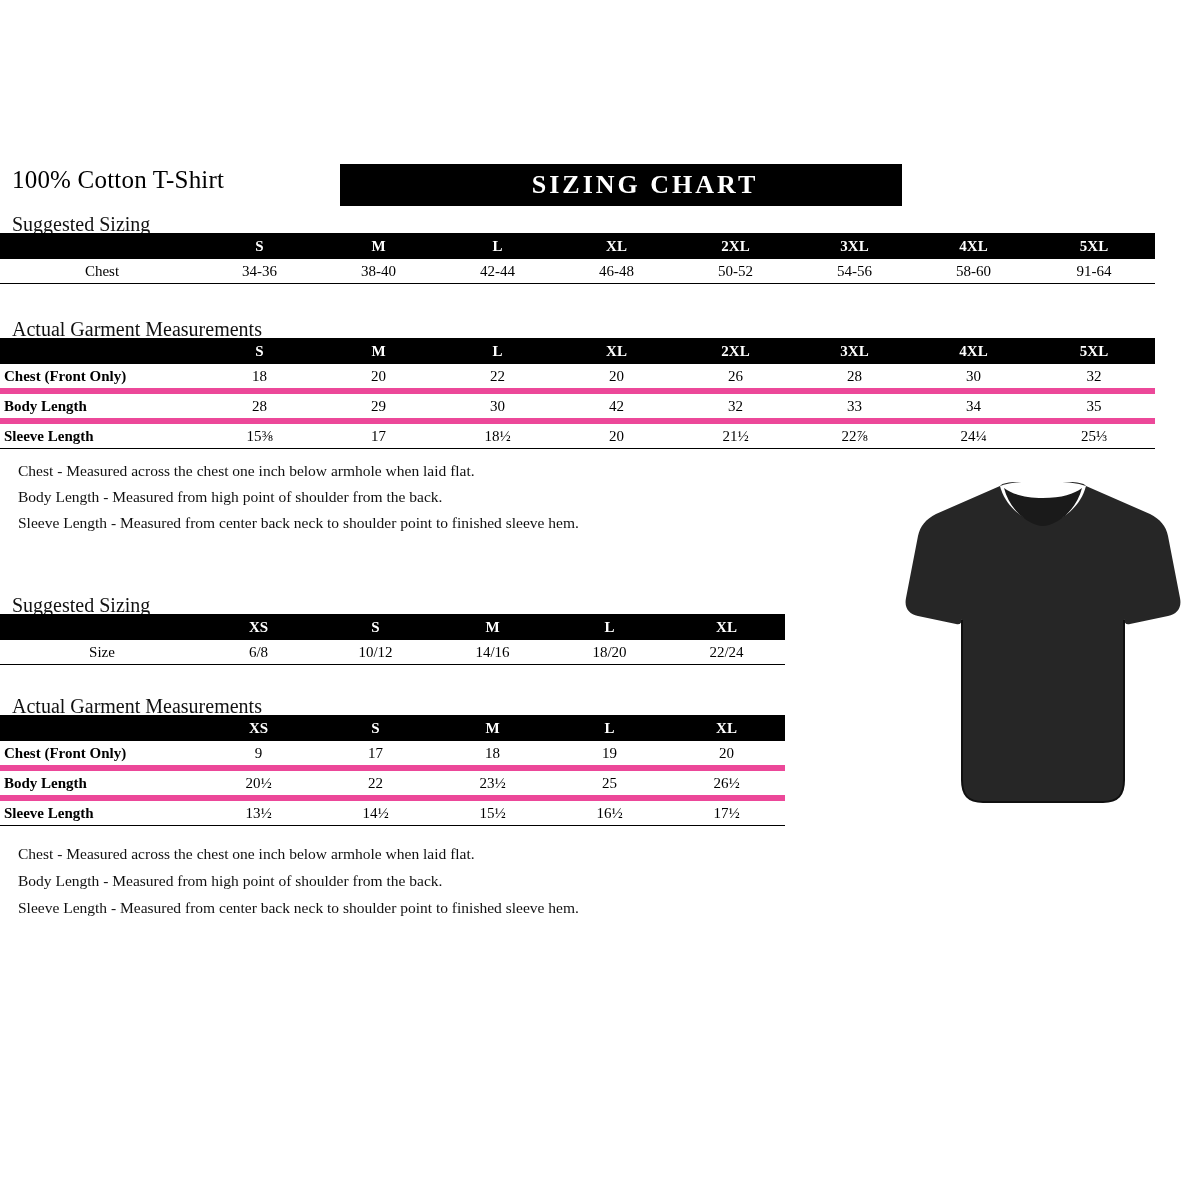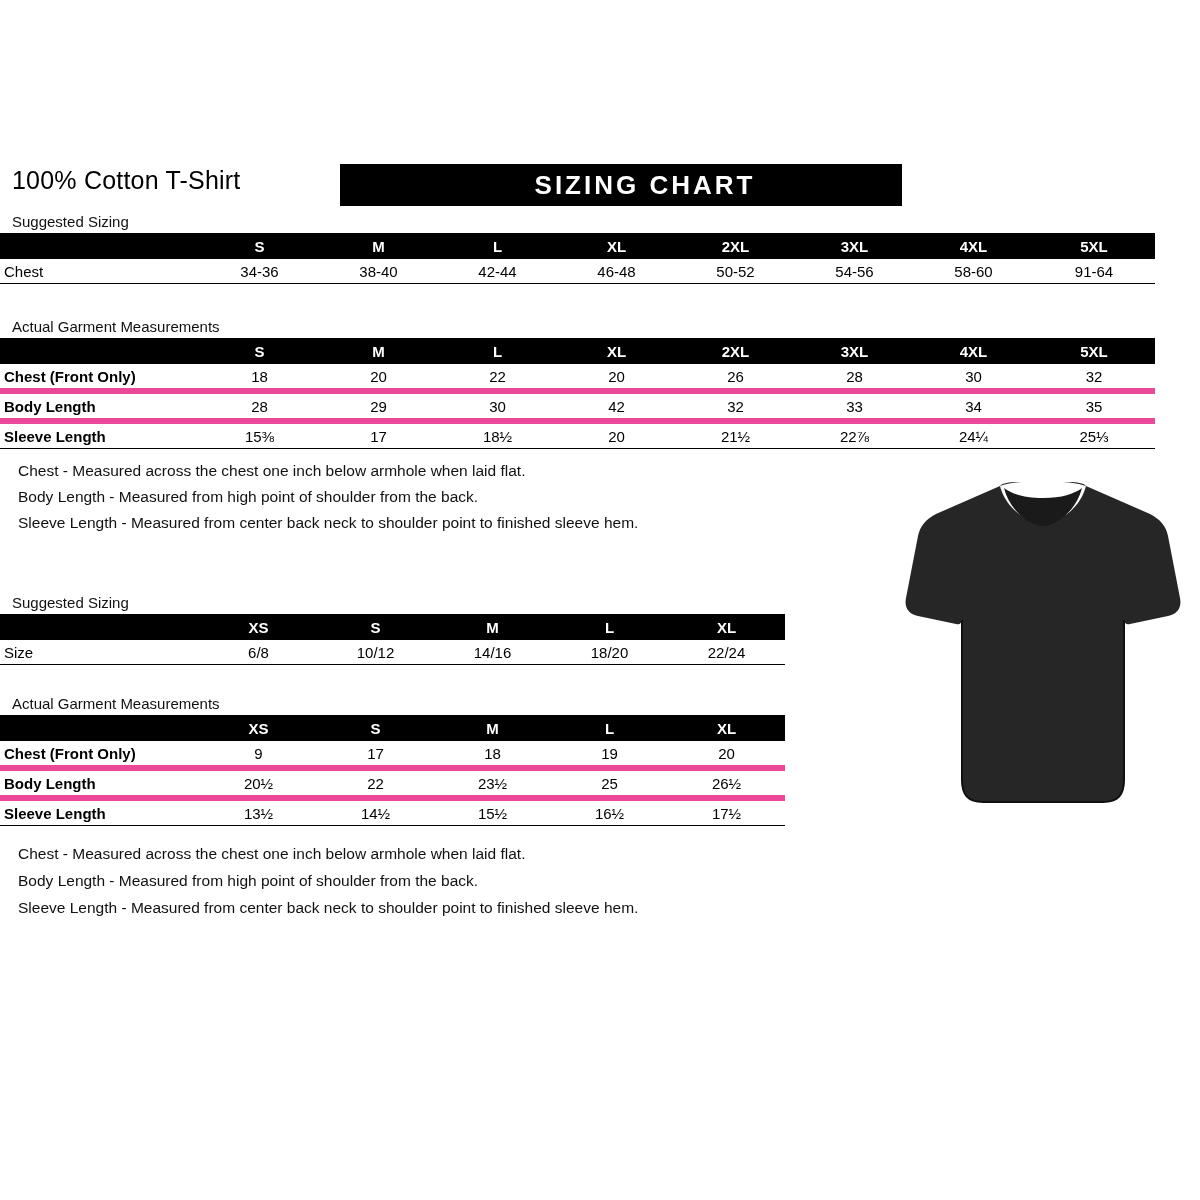--- a/index.html
+++ b/index.html
@@ -14,20 +14,21 @@
     color: #000000;
     position: relative;
     overflow: hidden;
   }
 
   .page {
     position: absolute;
     left: 0; top: 0;
     width: 1200px;
     height: 1200px;
+    font-family: Liberation Serif, serif;
   }
 
   
   .adult-title {
     position: absolute;
     left: 12px;
     top: 166px;
     font-size: 25px;
     font-weight: 400;
     letter-spacing: 0.2px;
@@ -49,21 +50,21 @@
     color: #ffffff;
     font-weight: 700;
     font-size: 26px;
     letter-spacing: 3px;
     line-height: 42px;
     padding-left: 24px;
   }
 
   .sub-label {
     position: absolute;
-    font-size: 15px;
+    font-size: 20px;
     font-weight: 400;
     color: #111;
     white-space: nowrap;
   }
 
   
   .tbl {
     position: absolute;
     border-collapse: collapse;
     table-layout: fixed;
@@ -98,21 +99,21 @@
   }
   .tbl thead th.rowlabel {
     background: #000000;
     color: #000000;
   }
 
   
   .tbl-suggest tbody td {
     border-bottom: none;
   }
-  .tbl-suggest .rowlabel { font-weight: 400; }
+  .tbl-suggest .rowlabel { font-weight: 400; text-align: center; }
 
   .note {
     position: absolute;
     font-size: 15.5px;
     color: #111;
     white-space: nowrap;
   }
 
   .youth-title {
     position: absolute;

